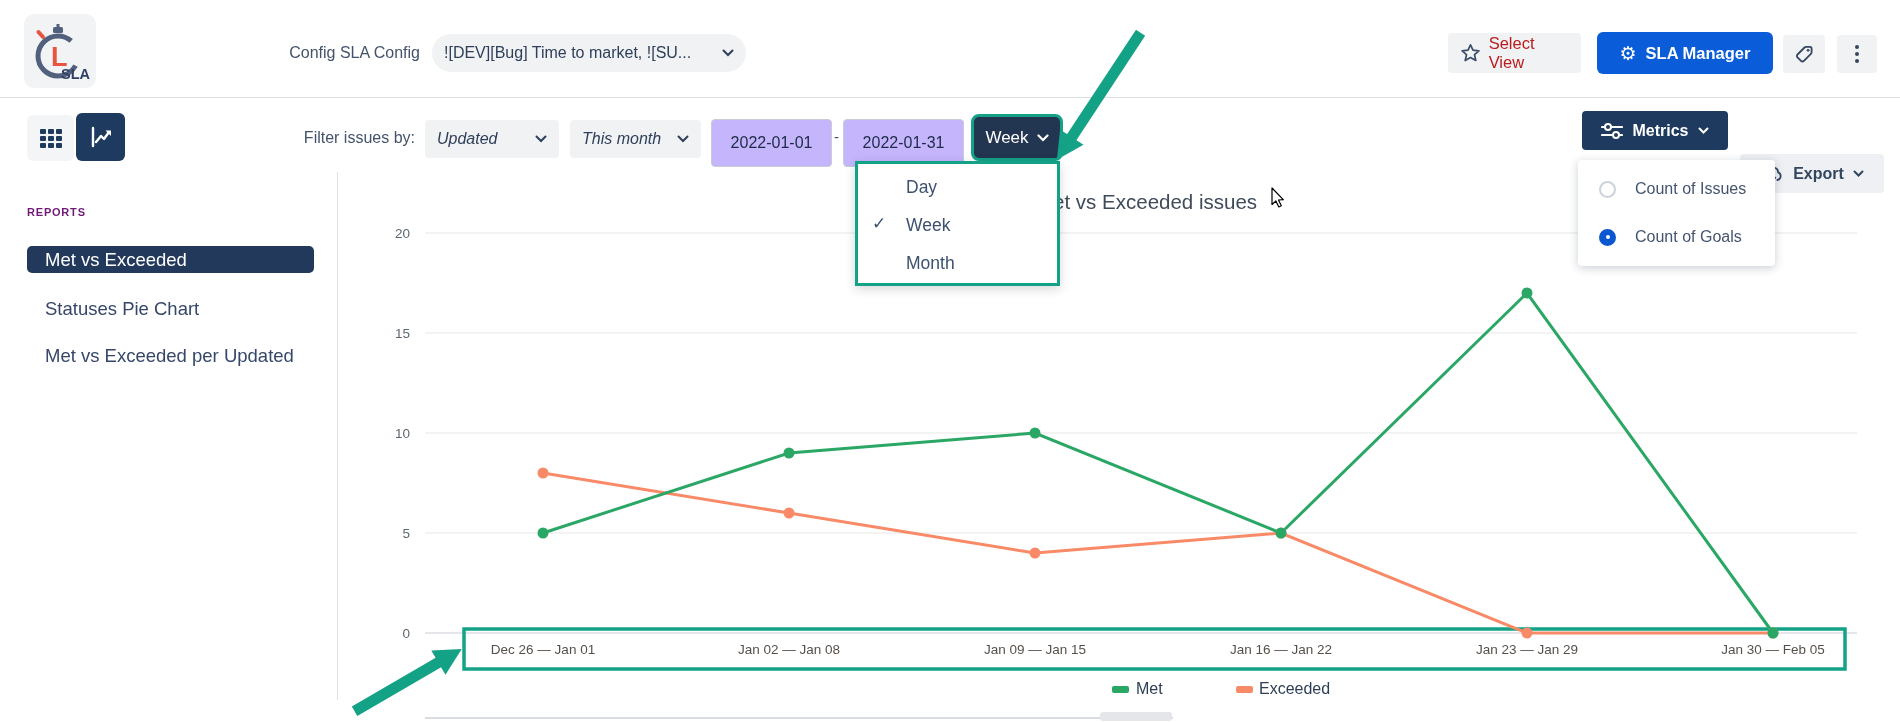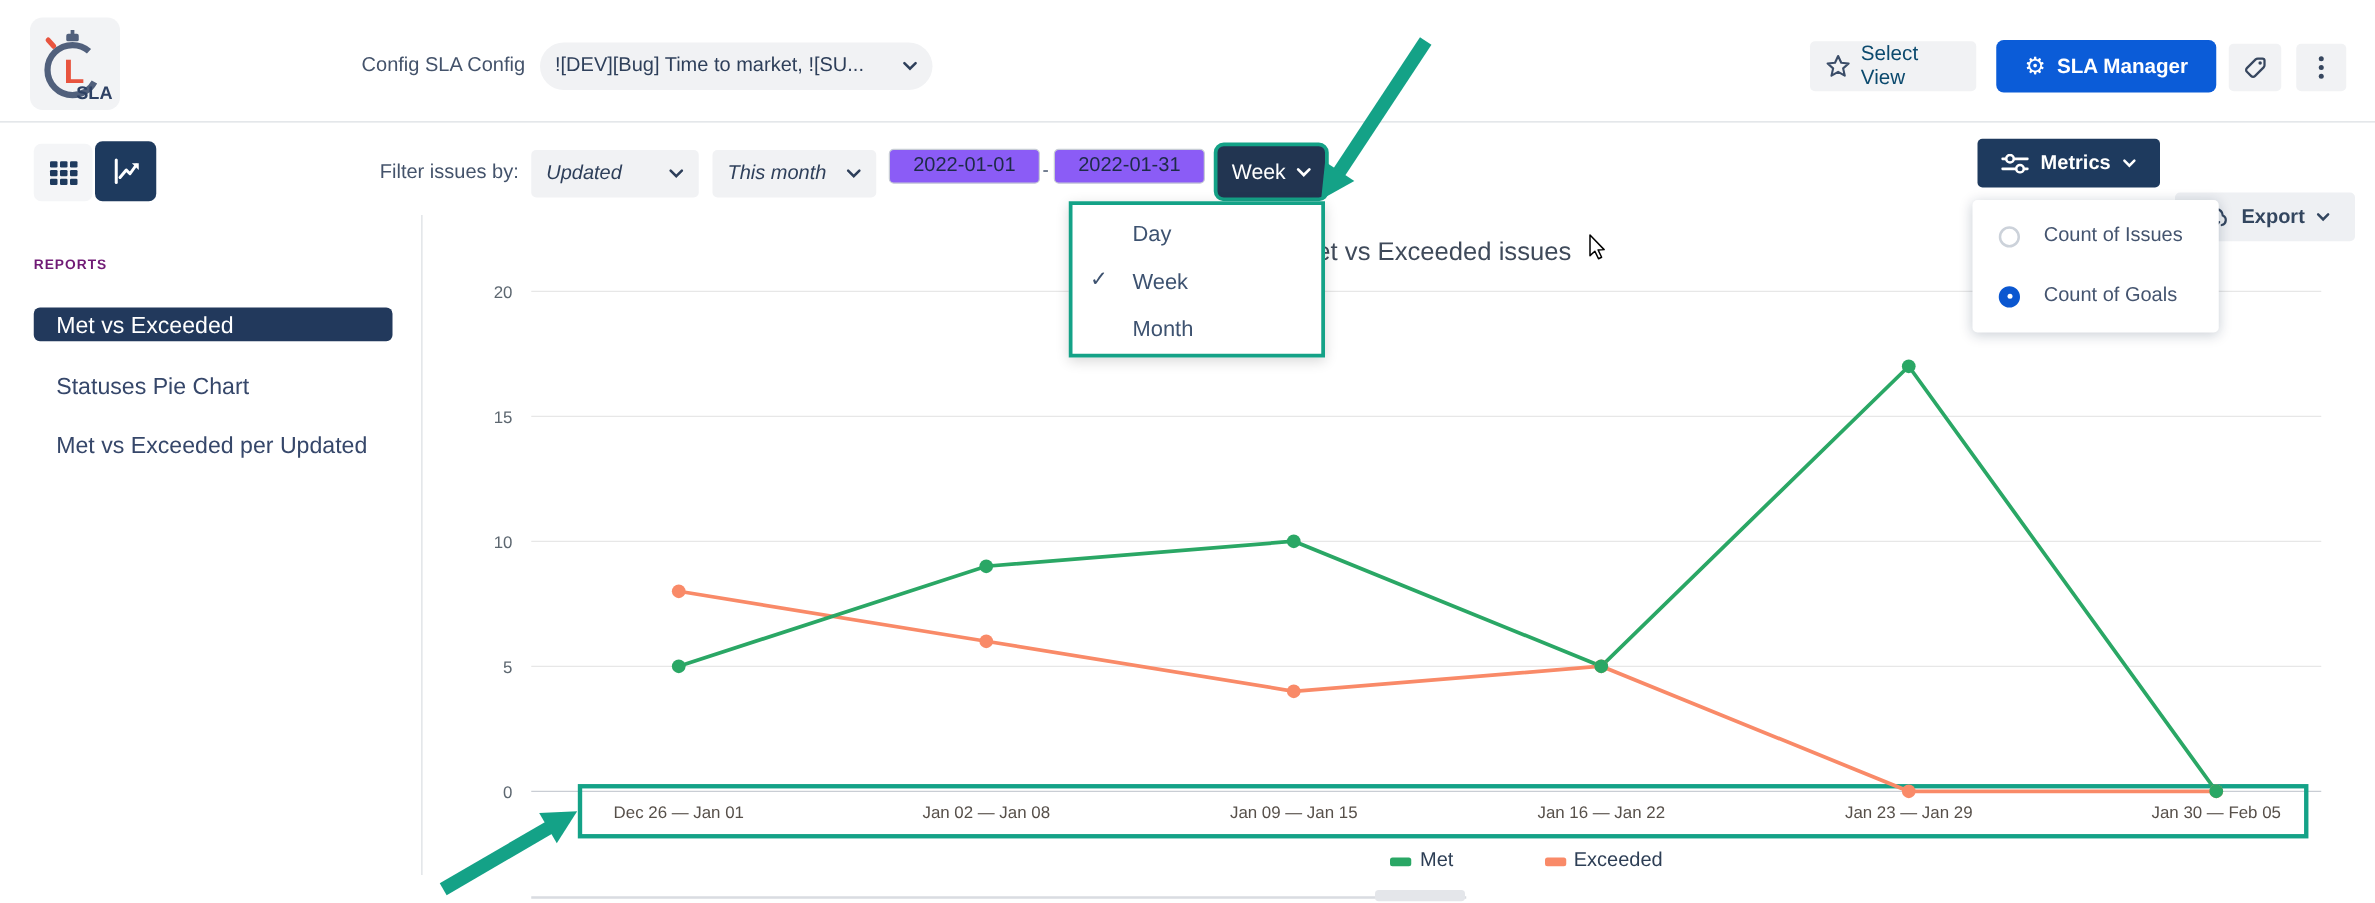--- a/index.html
+++ b/index.html
@@ -4,34 +4,34 @@
 <style>
   html,body{margin:0;padding:0;background:#fff;}
   *{box-sizing:border-box;font-family:"Liberation Sans",sans-serif;}
   #app{position:relative;width:1900px;height:722px;background:#fff;overflow:hidden;}
   .abs{position:absolute;}
   
   .logo-card{left:24px;top:14px;width:72px;height:74px;background:#f2f3f5;border-radius:10px;}
   .hdr-label{font-size:16px;color:#44536b;}
   .pill{display:flex;align-items:center;background:#f1f2f4;border-radius:4px;color:#2e3f5a;font-size:16px;cursor:pointer;}
   .cfg-select{left:432px;top:34px;width:314px;height:38px;padding:0 12px;justify-content:space-between;border-radius:19px;}
-  .select-view{left:1448px;top:33px;width:133px;height:40px;padding:0 12px;gap:9px;font-weight:500;color:#0c4a6e;font-size:16.5px;}
+  .select-view{left:1448px;top:33px;width:133px;height:40px;padding:0 12px;gap:9px;font-weight:500;color:#b91c1c;font-size:16.5px;}
   .sla-manager{left:1597px;top:32px;width:176px;height:42px;background:#0b5cd8;border-radius:6px;display:flex;align-items:center;justify-content:center;gap:9px;color:#fff;font-weight:bold;font-size:16.5px;cursor:pointer;}
   .icon-btn{display:flex;align-items:center;justify-content:center;background:#f1f2f4;border-radius:4px;cursor:pointer;}
   .hdr-divider{left:0;top:97px;width:1900px;height:1px;background:#dcdfe4;}
   .gear{font-family:"DejaVu Sans",sans-serif;font-size:19px;color:#fff;line-height:1;}
   
   .tgl{border-radius:6px;display:flex;align-items:center;justify-content:center;cursor:pointer;}
   .tgl-table{left:27px;top:115px;width:47px;height:46px;background:#f4f5f7;}
   .tgl-chart{left:76px;top:113px;width:49px;height:48px;background:#1e3a5e;}
   .filter-label{left:255px;top:129px;width:160px;text-align:right;font-size:16px;color:#44536b;}
   .sel{height:38px;padding:0 12px;justify-content:space-between;font-size:16px;color:#2e3f5a;font-style:italic;}
   .sel-updated{left:425px;top:120px;width:134px;}
   .sel-month{left:570px;top:120px;width:131px;}
-  .date-input{height:28px;background:#8b5cf6;border:1.5px solid #c8cdd5;border-radius:4px;display:flex;align-items:center;justify-content:center;font-size:16px;color:#1d2b47;}
+  .date-input{height:48px;background:#c4b5fd;border:1.5px solid #c8cdd5;border-radius:4px;display:flex;align-items:center;justify-content:center;font-size:16px;color:#1d2b47;}
   .date-from{left:711px;top:119px;width:121px;}
   .date-to{left:843px;top:119px;width:121px;}
   .date-dash{left:834px;top:128px;font-size:15px;color:#44536b;}
   .week-btn{left:971px;top:114px;width:92px;height:47px;background:#223551;border:3px solid #14a287;border-radius:8px;display:flex;align-items:center;justify-content:center;gap:8px;color:#fff;font-size:17px;cursor:pointer;}
   .metrics-btn{left:1582px;top:111px;width:146px;height:39px;background:#1e3a5e;border-radius:4px;display:flex;align-items:center;justify-content:center;gap:9px;color:#fff;font-weight:bold;font-size:16px;cursor:pointer;}
   .export-btn{left:1740px;top:111px;width:144px;height:39px;background:#eef0f3;border-radius:4px;display:flex;align-items:center;justify-content:center;gap:9px;color:#33465f;font-weight:600;font-size:16px;cursor:pointer;margin-top:43px;}
   
   .interval-menu{left:855px;top:161px;width:205px;height:125px;background:#fff;border:3px solid #14a287;box-shadow:0 3px 10px rgba(0,0,0,.16);z-index:40;padding:4px 0;}
   .interval-item{position:relative;height:38px;display:flex;align-items:center;padding-left:48px;font-size:17.5px;color:#3d5270;cursor:pointer;}
   .interval-check{position:absolute;left:14px;top:7px;font-size:17px;color:#3d5270;}

